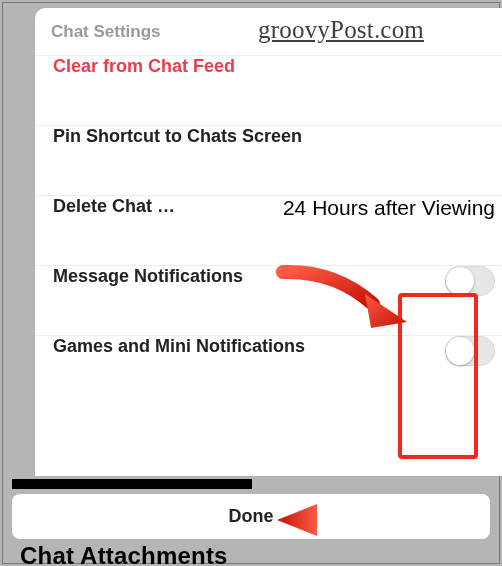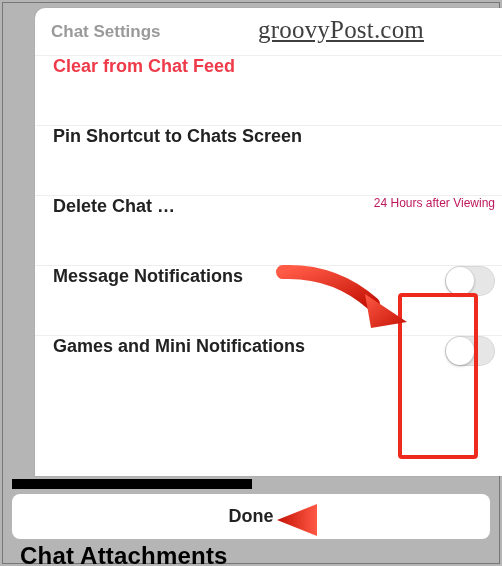--- a/index.html
+++ b/index.html
@@ -45,23 +45,23 @@
     padding: 0 18px;
     border-bottom: 1px solid #eee;
     font-size: 18px;
     color: #222;
     font-weight: 600;
     position: relative;
   }
   .row.danger { color: #ef3a4a; }
   .row .left { flex: 1; }
   .row .value {
-    color: #be185d;
+    color: #000000;
     font-weight: 400;
-    font-size: 12px;
+    font-size: 21px;
   }
   .row.last { border-bottom: none; }
 
   .toggle {
     width: 50px; height: 30px;
     background: #e6e6e6;
     border-radius: 30px;
     position: relative;
     flex: 0 0 auto;
     box-shadow: inset 0 0 0 1px rgba(0,0,0,0.06);

